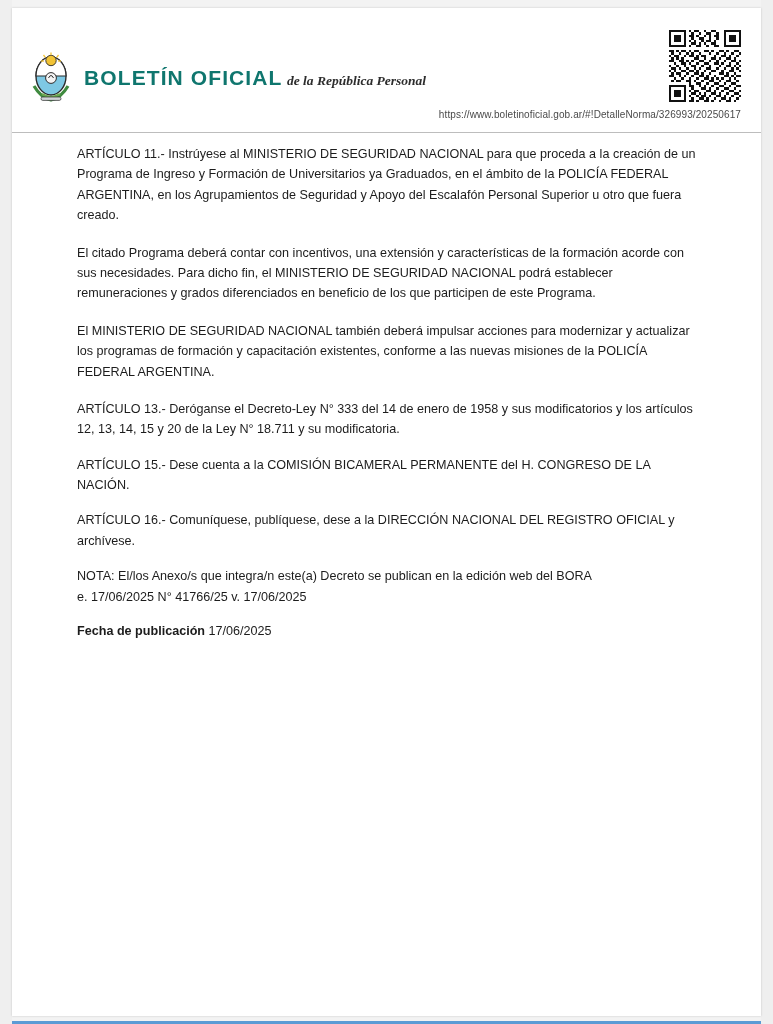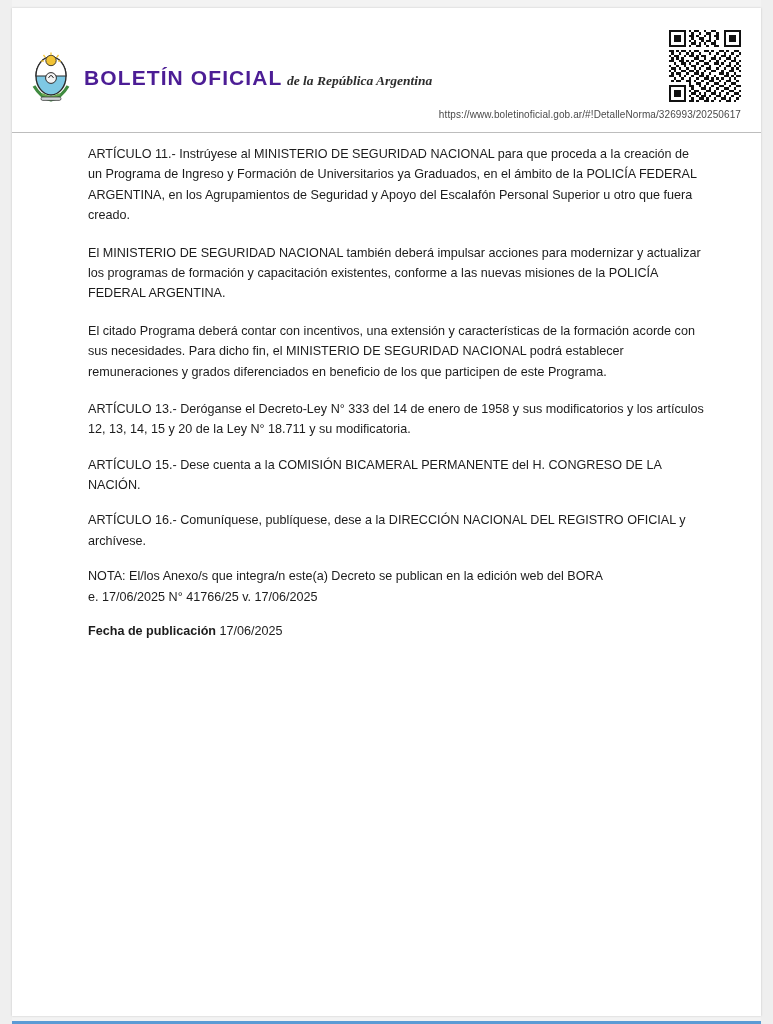--- a/index.html
+++ b/index.html
@@ -42,21 +42,21 @@
     width: 46px;
     height: 52px;
     position: relative;
   }
   .crest svg { display: block; }
   .brand-text { line-height: 1.05; }
   .brand-title {
     font-size: 21px;
     font-weight: bold;
     letter-spacing: 1.1px;
-    color: #4c1d95;
+    color: #0f766e;
     font-family: "Liberation Sans", sans-serif;
   }
   .brand-sub {
     font-size: 13.5px;
     font-style: italic;
     font-weight: bold;
     color: #2d2d2d;
     margin-top: 2px;
     font-family: "Liberation Serif", serif;
   }
@@ -79,21 +79,21 @@
     position: absolute;
     left: 0;
     right: 0;
     top: 124px;
     height: 1px;
     background: #bdbdbd;
   }
   
   .body {
     position: absolute;
-    left: 14px;
+    left: 3px;
     top: 136px;
     right: 0;
     padding: 0 55px 0 62px;
   }
   p.para {
     margin: 0 0 17px 0;
     font-size: 12.6px;
     line-height: 1.62;
     color: #1c1c1c;
     text-align: left;
@@ -161,21 +161,21 @@
               <line x1="13" y1="9" x2="16" y2="9"></line>
               <line x1="33" y1="9" x2="30" y2="9"></line>
             </g>
             <path d="M6 34 q7 12 17 14 q10 -2 17 -14" fill="none" stroke="#3f8a3f" stroke-width="3.2"></path>
             <path d="M14 42 q9 6 18 0" fill="none" stroke="#6aa84f" stroke-width="2.2"></path>
             <rect x="13" y="45" width="20" height="3.4" rx="1.7" fill="#cfd3d6" stroke="#2b2b2b" stroke-width="0.7"></rect>
           </svg>
         </span>
         <span class="brand-text">
           <span class="brand-title">BOLETÍN OFICIAL</span>
-          <span class="brand-sub">de la República Argentina</span>
+          <span class="brand-sub">de la República Personal</span>
         </span>
       </div>
 
       <span class="qr">
         <svg width="72" height="72" viewBox="0 0 29 29" shape-rendering="crispEdges">
           <rect width="29" height="29" fill="#ffffff"></rect>
           <g fill="#111111">
             <rect x="0" y="0" width="7" height="1"></rect>
               <rect x="0" y="6" width="7" height="1"></rect>
             <rect x="0" y="0" width="1" height="7"></rect>
@@ -405,22 +405,22 @@
           </g>
         </svg>
       </span>
 
       <div class="url">https://www.boletinoficial.gob.ar/#!DetalleNorma/326993/20250617</div>
       <div class="header-rule"></div>
     </div>
 
     <div class="body">
       <p class="para">ARTÍCULO 11.- Instrúyese al MINISTERIO DE SEGURIDAD NACIONAL para que proceda a la creación de un Programa de Ingreso y Formación de Universitarios ya Graduados, en el ámbito de la POLICÍA FEDERAL ARGENTINA, en los Agrupamientos de Seguridad y Apoyo del Escalafón Personal Superior u otro que fuera creado.</p>
+      <p class="para">El citado Programa deberá contar con incentivos, una extensión y características de la formación acorde con sus necesidades. Para dicho fin, el MINISTERIO DE SEGURIDAD NACIONAL podrá establecer remuneraciones y grados diferenciados en beneficio de los que participen de este Programa.</p>
       <p class="para">El MINISTERIO DE SEGURIDAD NACIONAL también deberá impulsar acciones para modernizar y actualizar los programas de formación y capacitación existentes, conforme a las nuevas misiones de la POLICÍA FEDERAL ARGENTINA.</p>
-      <p class="para">El citado Programa deberá contar con incentivos, una extensión y características de la formación acorde con sus necesidades. Para dicho fin, el MINISTERIO DE SEGURIDAD NACIONAL podrá establecer remuneraciones y grados diferenciados en beneficio de los que participen de este Programa.</p>
       <p class="para tight">ARTÍCULO 13.- Deróganse el Decreto-Ley N° 333 del 14 de enero de 1958 y sus modificatorios y los artículos 12, 13, 14, 15 y 20 de la Ley N° 18.711 y su modificatoria.</p>
       <p class="para tight">ARTÍCULO 15.- Dese cuenta a la COMISIÓN BICAMERAL PERMANENTE del H. CONGRESO DE LA NACIÓN.</p>
       <p class="para tight">ARTÍCULO 16.- Comuníquese, publíquese, dese a la DIRECCIÓN NACIONAL DEL REGISTRO OFICIAL y archívese.</p>
 
 
       <div class="note">
         <p class="para" style="margin-bottom:0">NOTA: El/los Anexo/s que integra/n este(a) Decreto se publican en la edición web del BORA</p>
       </div>
 
       <p class="para ref">e. 17/06/2025 N° 41766/25 v. 17/06/2025</p>

